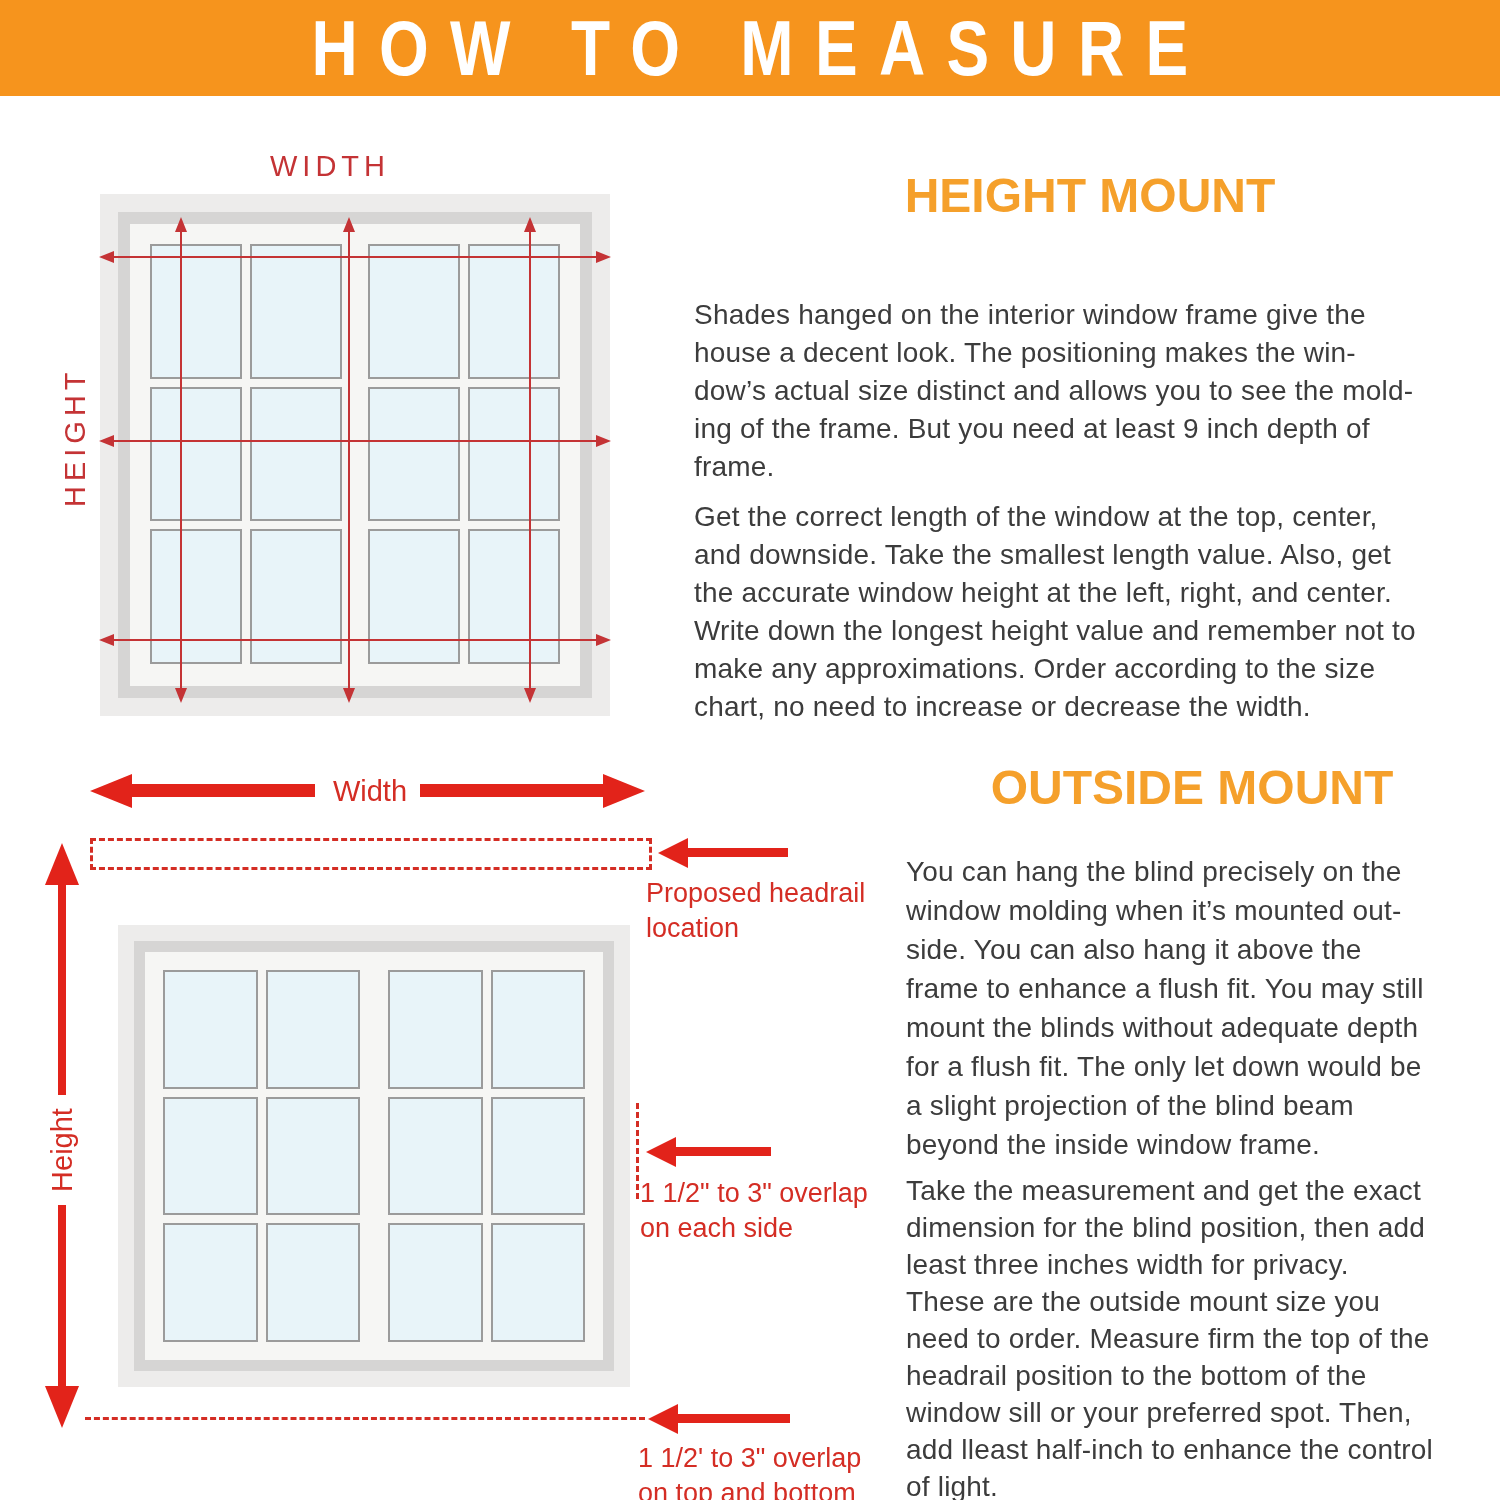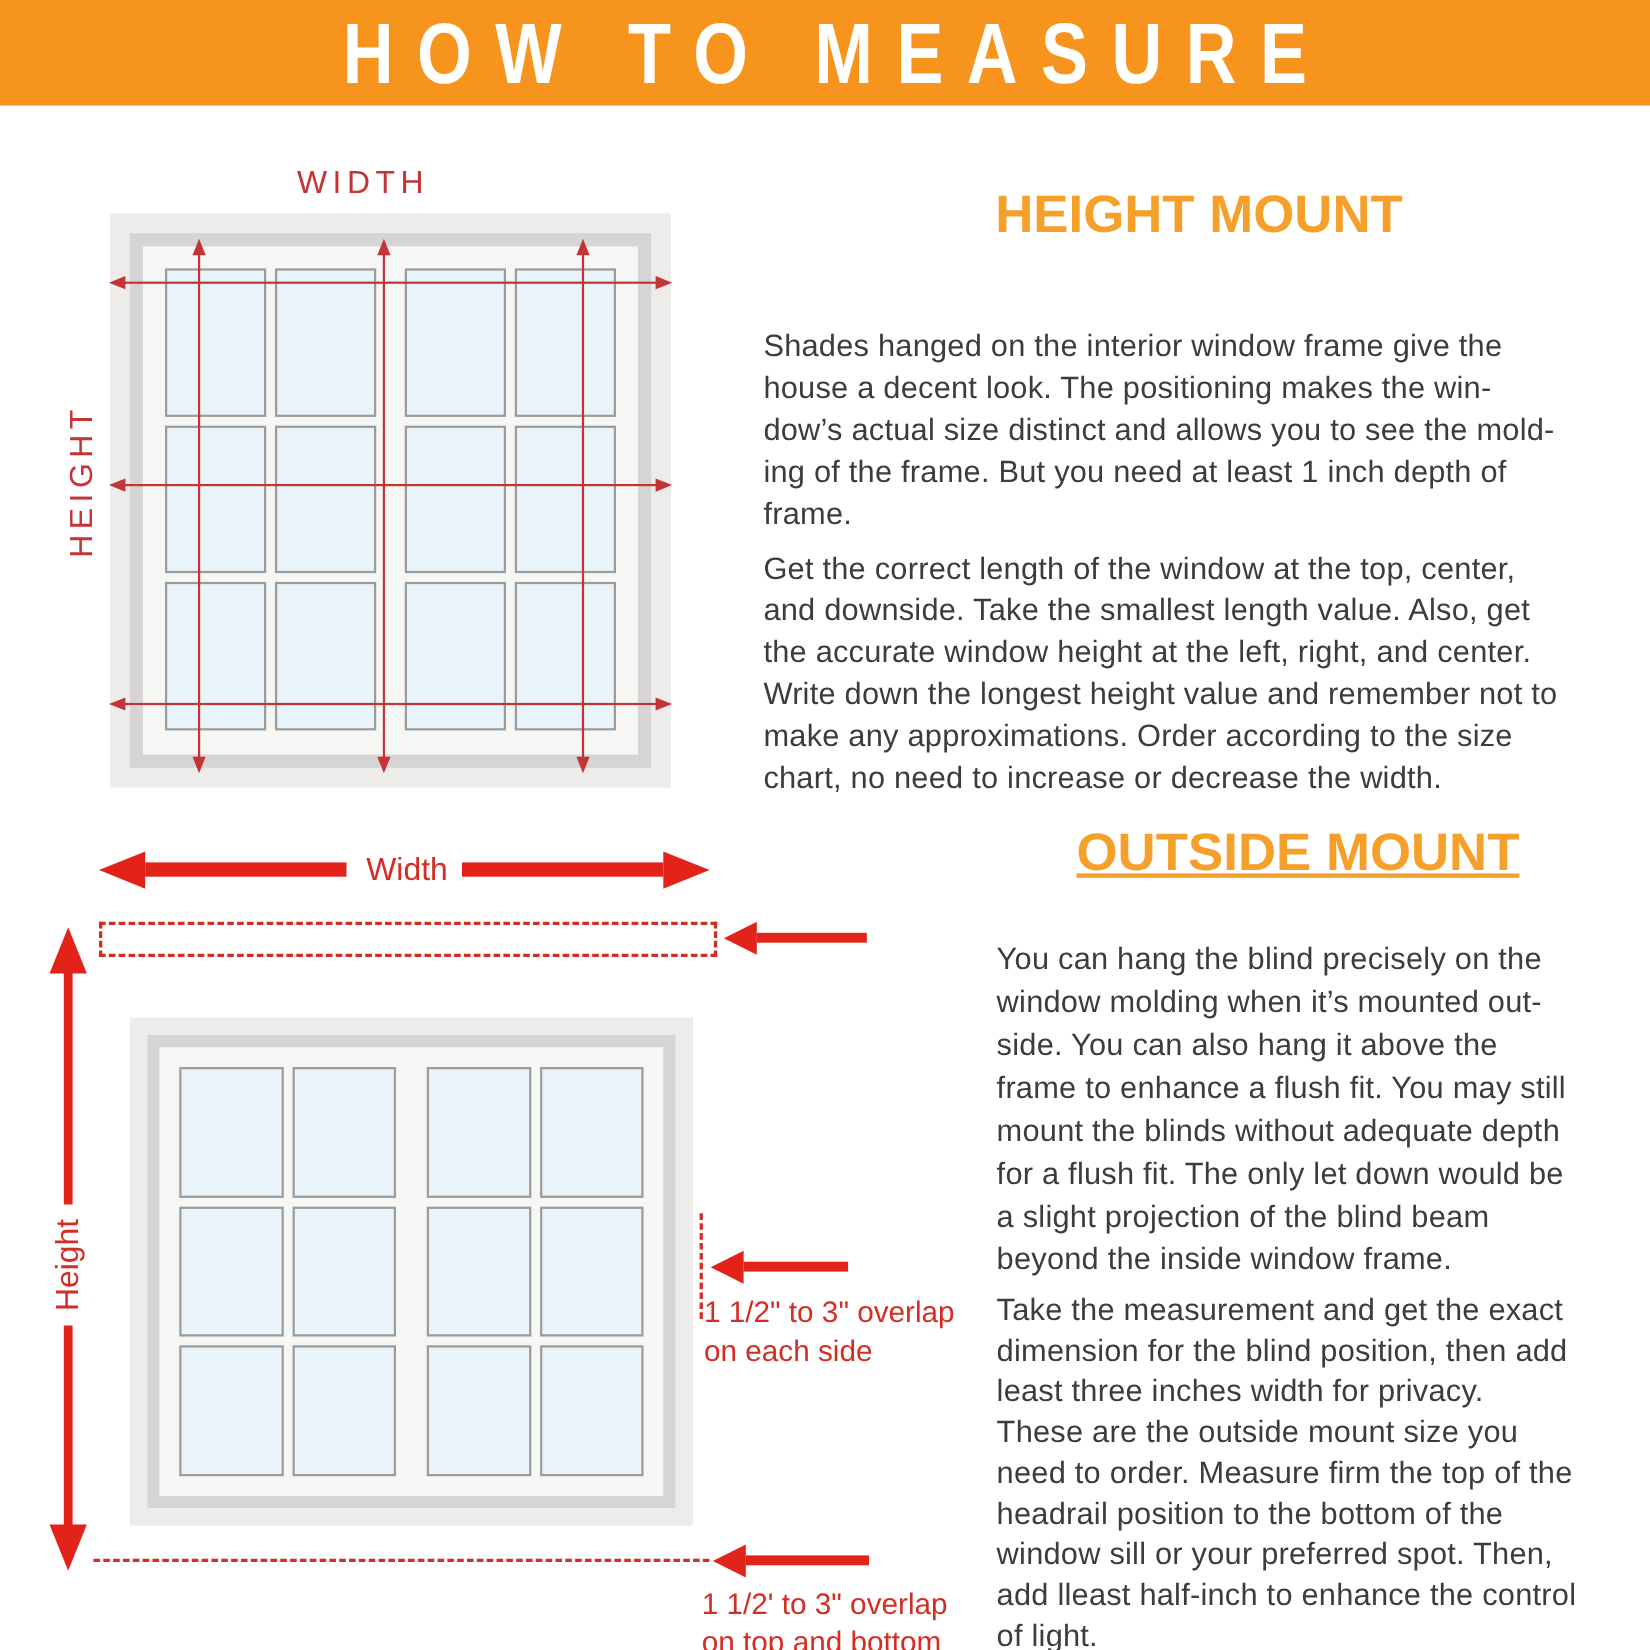--- a/index.html
+++ b/index.html
@@ -110,35 +110,37 @@
   <div class="thin-h" style="left:112px;top:440px;width:486px;"></div>
   <div class="thin-h" style="left:112px;top:639px;width:486px;"></div>
   <div class="thin-v" style="left:180px;top:230px;height:460px;"></div>
   <div class="thin-v" style="left:348px;top:230px;height:460px;"></div>
   <div class="thin-v" style="left:529px;top:230px;height:460px;"></div>
 
   <h2 class="mount-heading" style="left:700px;top:168px;width:780px;margin:0;">HEIGHT MOUNT</h2>
   <p class="para" style="left:694px;top:296px;margin:0;">Shades hanged on the interior window frame give the
 house a decent look. The positioning makes the win-
 dow’s actual size distinct and allows you to see the mold-
-ing of the frame. But you need at least 1 inch depth of
+ing of the frame. But you need at least 9 inch depth of
 frame.</p>
   <p class="para" style="left:694px;top:498px;margin:0;">Get the correct length of the window at the top, center,
 and downside. Take the smallest length value. Also, get
 the accurate window height at the left, right, and center.
 Write down the longest height value and remember not to
 make any approximations. Order according to the size
 chart, no need to increase or decrease the width.</p>
 
   <div class="fat-h left" style="left:132px;top:784px;width:183px;"></div>
   <div class="red-label" style="left:322px;top:774px;width:96px;text-align:center;font-size:29px;">Width</div>
   <div class="fat-h right" style="left:420px;top:784px;width:183px;"></div>
 
   <div class="dash-rect" style="left:90px;top:838px;width:556px;height:26px;"></div>
   <div class="fat-h left small" style="left:688px;top:848px;width:100px;"></div>
+  <div class="red-label" style="left:646px;top:876px;">Proposed headrail
+location</div>
 
   <div class="tri-up" style="left:45px;top:843px;"></div>
   <div class="vshaft" style="left:58px;top:880px;height:215px;"></div>
   <div class="red-label rot" style="left:-2px;top:1134px;width:128px;height:32px;line-height:32px;text-align:center;font-size:29px;">Height</div>
   <div class="vshaft" style="left:58px;top:1205px;height:182px;"></div>
   <div class="tri-down" style="left:45px;top:1386px;"></div>
 
   <div class="window win-bot" style="left:118px;top:925px;width:512px;height:462px;">
     <div class="frame-mid"></div>
     <div class="frame-inner"></div>
@@ -165,21 +167,21 @@
   <div class="dash-vline" style="left:636px;top:1103px;height:96px;"></div>
   <div class="fat-h left small" style="left:676px;top:1147px;width:95px;"></div>
   <div class="red-label" style="left:640px;top:1176px;">1 1/2" to 3" overlap
 on each side</div>
 
   <div class="dash-hline" style="left:85px;top:1417px;width:560px;"></div>
   <div class="fat-h left small" style="left:678px;top:1414px;width:112px;"></div>
   <div class="red-label" style="left:638px;top:1441px;">1 1/2' to 3" overlap
 on top and bottom</div>
 
-  <h2 class="mount-heading" style="left:900px;top:748px;width:560px;margin:0;text-decoration:underline;">OUTSIDE MOUNT</h2>
+  <h2 class="mount-heading" style="left:900px;top:748px;width:560px;margin:12px;">OUTSIDE MOUNT</h2>
   <p class="para" style="left:906px;top:852px;line-height:39px;margin:0;">You can hang the blind precisely on the
 window molding when it’s mounted out-
 side. You can also hang it above the
 frame to enhance a flush fit. You may still
 mount the blinds without adequate depth
 for a flush fit. The only let down would be
 a slight projection of the blind beam
 beyond the inside window frame.</p>
   <p class="para" style="left:906px;top:1172px;line-height:37px;margin:0;">Take the measurement and get the exact
 dimension for the blind position, then add

